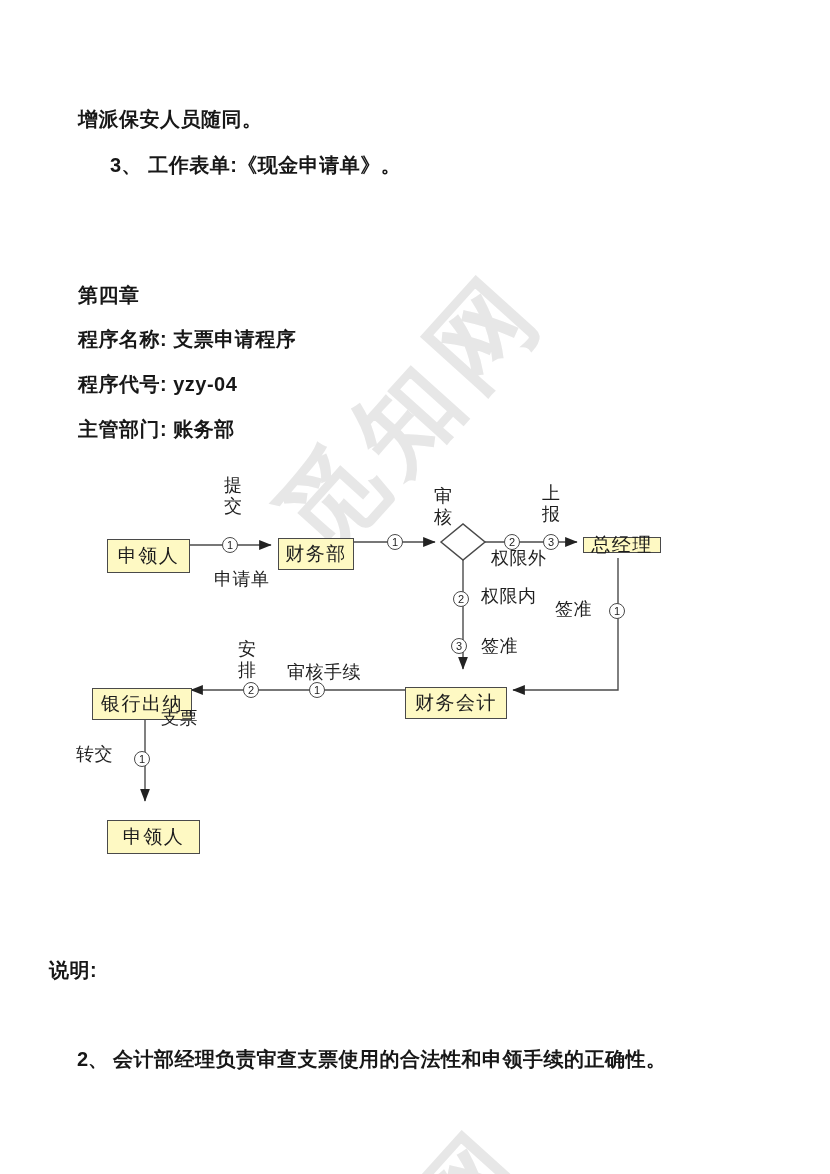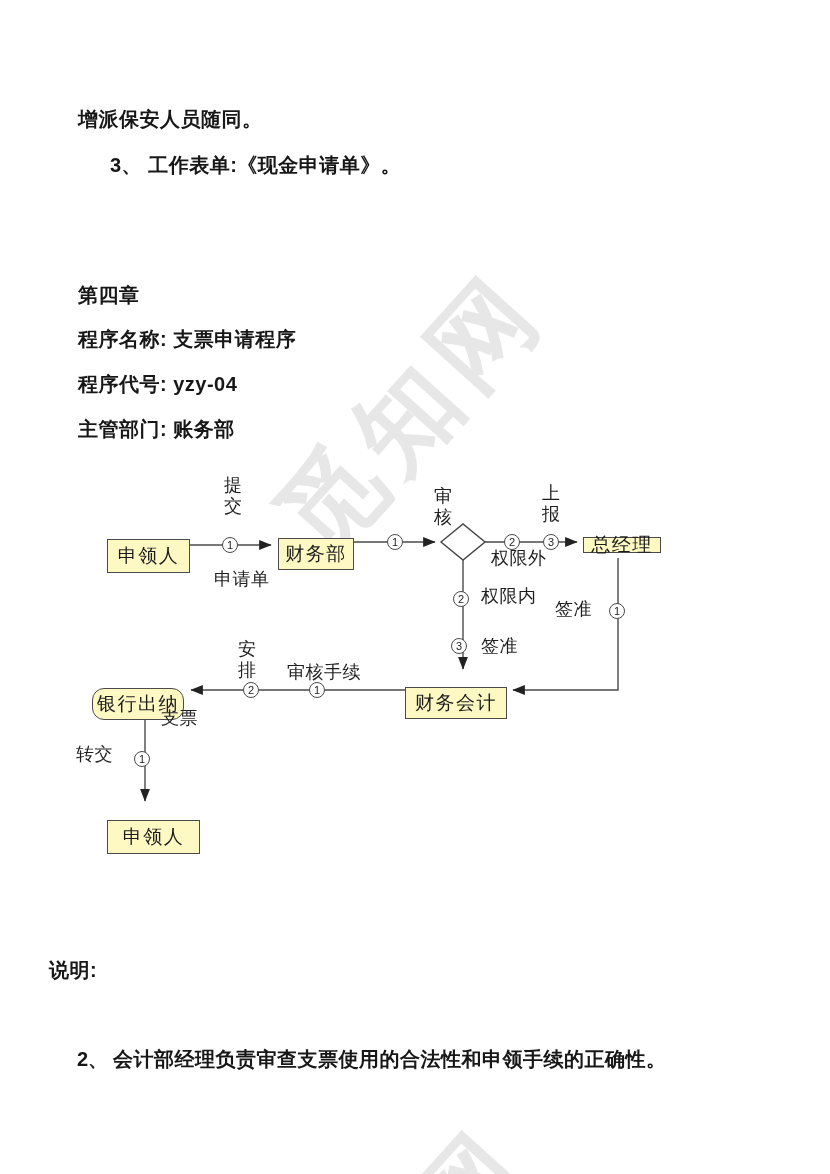--- a/index.html
+++ b/index.html
@@ -74,21 +74,21 @@
     <line x1="463" y1="560" x2="463" y2="669" marker-end="url(#arr)"></line>
     <line x1="405" y1="690" x2="191" y2="690" marker-end="url(#arr)"></line>
     <line x1="145" y1="708" x2="145" y2="801" marker-end="url(#arr)"></line>
     <polygon points="441,542 463,524 485,542 463,560" fill="#ffffff" stroke="#4a4a4a" stroke-width="1.5"></polygon>
   </svg>
 
   <div class="fnode" style="left:107px; top:527px; width:83px;  height:34px;">申领人</div>
   <div class="fnode" style="left:278px; top:526px; width:76px;  height:32px;">财务部</div>
   <div class="fnode" style="left:583px; top:525px; width:78px;  height:16px;">总经理</div>
   <div class="fnode" style="left:405px; top:675px; width:102px; height:32px;">财务会计</div>
-  <div class="fnode" style="left:92px;  top:676px; width:92px;  height:32px;border-radius:12px;">银行出纳</div>
+  <div class="fnode" style="left:92px;  top:676px; width:100px;  height:32px;">银行出纳</div>
   <div class="fnode" style="left:107px; top:808px; width:93px;  height:34px;">申领人</div>
 
   <div class="elabel vlabel" style="left:223px; top:475px;">提交</div>
   <div class="elabel" style="left:214px; top:567px;">申请单</div>
   <div class="elabel vlabel" style="left:388px; top:486px;margin-left:45px;">审核</div>
   <div class="elabel vlabel" style="left:541px; top:483px;">上报</div>
   <div class="elabel" style="left:491px; top:546px;">权限外</div>
   <div class="elabel" style="left:481px; top:584px;">权限内</div>
   <div class="elabel" style="left:481px; top:634px;">签准</div>
   <div class="elabel" style="left:555px; top:597px;">签准</div>

